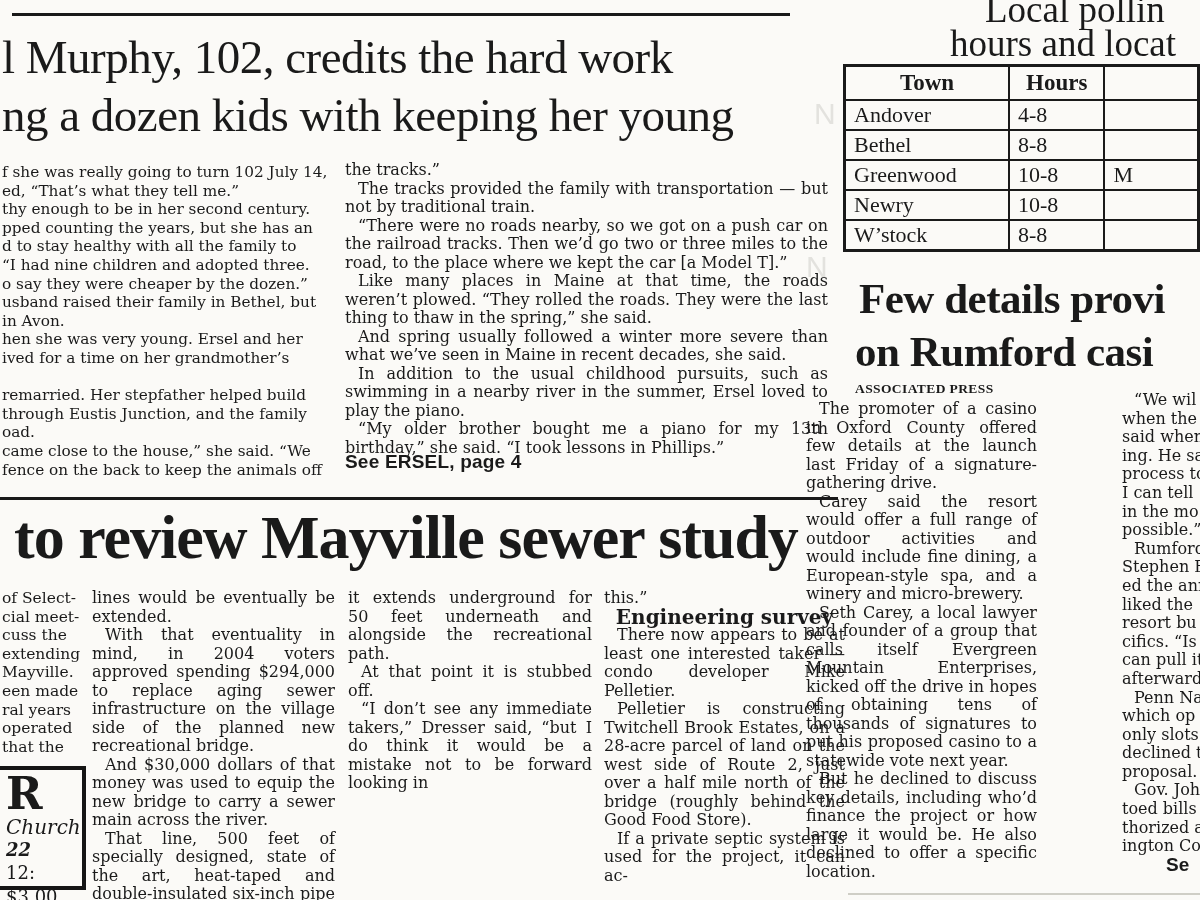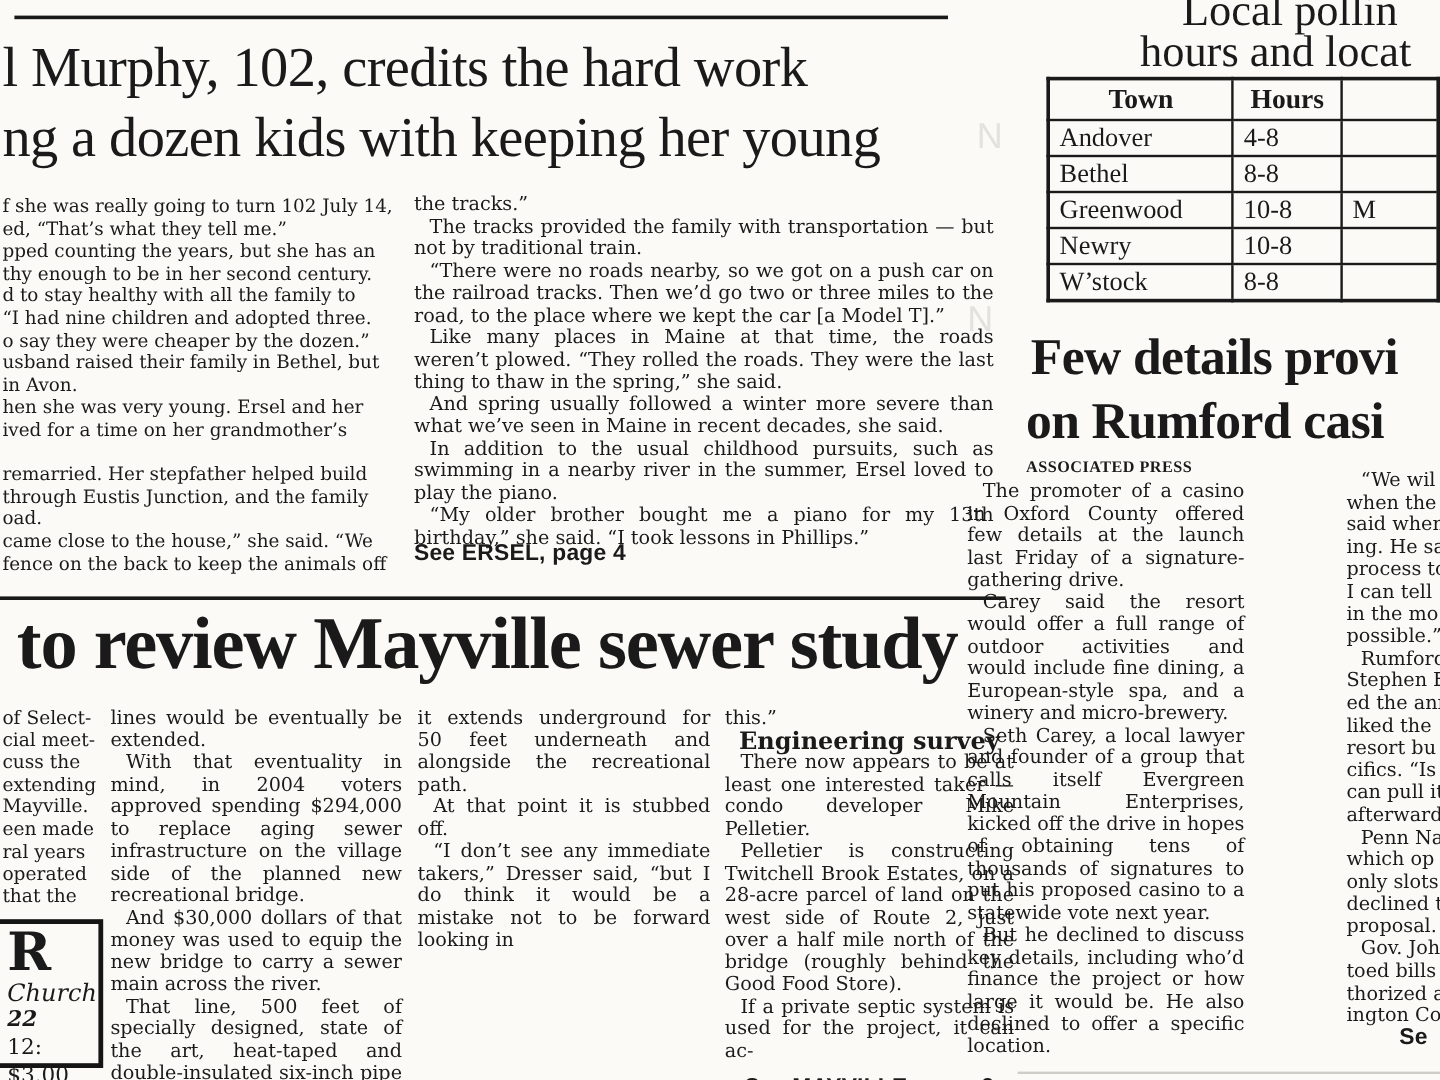--- a/index.html
+++ b/index.html
@@ -62,22 +62,22 @@
 
   <div class="abs rule" style="left:12px;top:13px;width:778px;height:3px;"></div>
 
   <div class="abs ersel-head" style="left:2px;top:28px;">l Murphy, 102,  credits the hard work</div>
   <div class="abs ersel-head" style="left:2px;top:86px;">ng a dozen kids with keeping her young</div>
 
   <div id="ersel-left" class="abs" style="left:2px;top:163px;width:335px;">
 
   <div class="fragline">f she was really going to turn 102 July 14,</div>
       <div class="fragline">ed, “That’s what they tell me.”</div>
+      <div class="fragline">thy enough to be in her second century.</div>
       <div class="fragline">pped counting the years, but she has an</div>
-      <div class="fragline">thy enough to be in her second century.</div>
       <div class="fragline">d to stay healthy with all the family to</div>
       <div class="fragline">“I had nine children and adopted three.</div>
       <div class="fragline">o say they were cheaper by the dozen.”</div>
       <div class="fragline">usband raised their family in Bethel, but</div>
       <div class="fragline">in Avon.</div>
       <div class="fragline">hen she was very young. Ersel and her</div>
       <div class="fragline">ived for a time on her grandmother’s</div>
       <div class="fragline"></div>
       <div class="fragline">remarried. Her stepfather helped build</div>
       <div class="fragline">through Eustis Junction, and the family</div>
@@ -149,21 +149,21 @@
       </div>
     <div class="see-marker" style="text-align:center;margin-top:13px;">See MAYVILLE, page 2</div>
   </div>
 
   <div class="abs watermark" style="left:814px;top:97px;">N</div>
   <div class="abs watermark" style="left:806px;top:250px;">N</div>
 
   <div class="abs poll-title" style="left:985px;top:-12px;">Local pollin</div>
   <div class="abs poll-title" style="left:950px;top:22px;">hours and locat</div>
 
-  <table id="poll-table" class="abs" style="left:872px;top:64px;">
+  <table id="poll-table" class="abs" style="left:843px;top:64px;">
     <colgroup>
         <col style="width:183px;">
         <col style="width:104px;">
         <col style="width:118px;">
       </colgroup>
     <thead>
       <tr>
         <th>Town</th>
         <th>Hours</th>
         <th></th>

